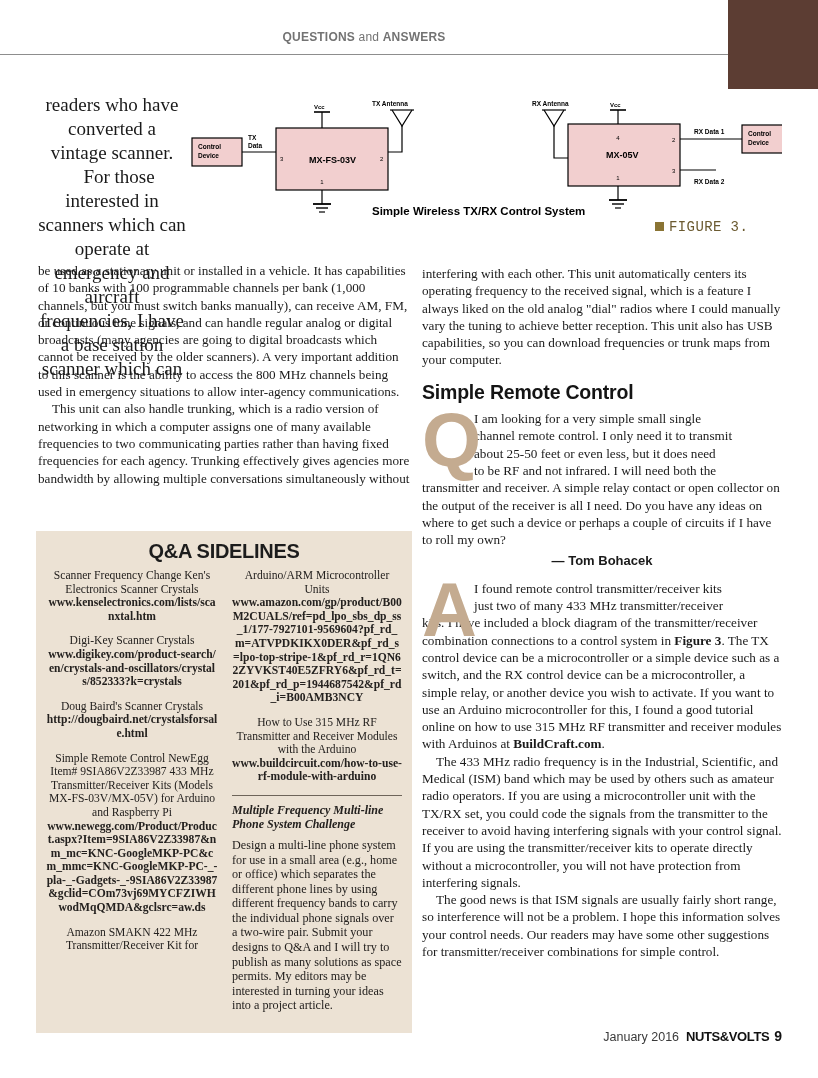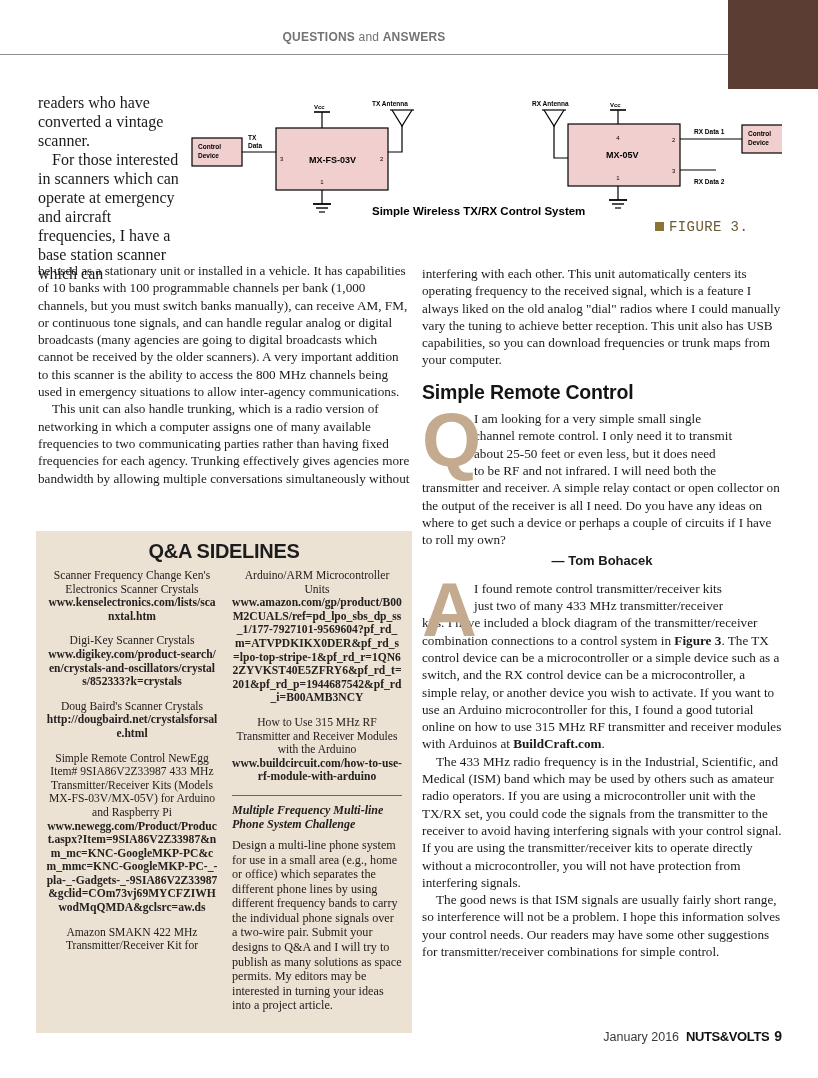--- a/index.html
+++ b/index.html
@@ -46,23 +46,23 @@
     height: 1px;
     background: #8d8d8d;
   }
 
   
   .col-left-narrow {
     position: absolute;
     left: 38px;
     top: 93px;
     width: 148px;
-    font-size: 16px;
-    line-height: 19px;
-    text-align: left;
+    font-size: 19px;
+    line-height: 24px;
+    text-align: center;
   }
   .col-left-narrow p { margin: 0; }
   .col-left-narrow p.indent { text-indent: 14px; }
 
   .full-left {
     position: absolute;
     left: 38px;
     top: 262px;
     width: 372px;
     font-size: 13.2px;

